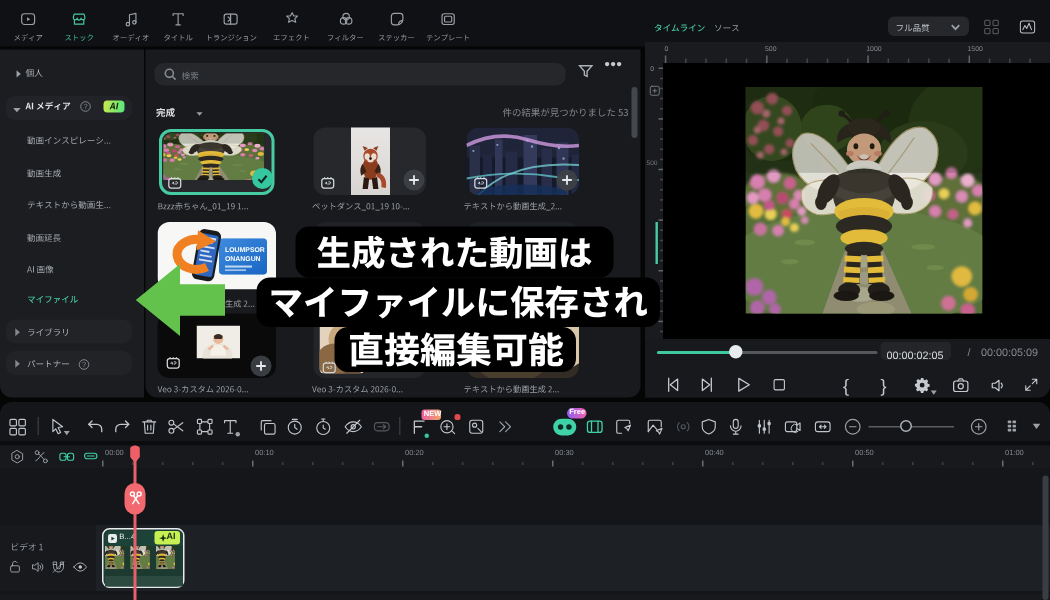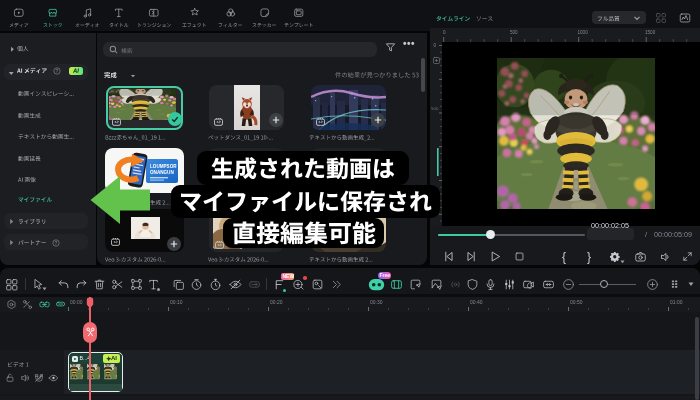--- a/index.html
+++ b/index.html
@@ -542,21 +542,21 @@
     <div class="lat" style="left:431px;top:106px;font-size:4.4px;color:#6f7478;">500</div>
     <div class="abs" style="left:442px;top:42px;width:258px;height:184px;background:#000"></div>
     <svg class="abs" style="left:497px;top:57px" width="158" height="153" viewBox="0 0 160 153">
       <use href="#bee"></use>
     </svg>
     <div class="abs" style="left:430px;top:226px;width:270px;height:39px;background:#17191d;border-radius:0 0 8px 0"></div>
     <div class="abs" style="left:438px;top:233.5px;width:147px;height:2px;background:#54585d;border-radius:1px"></div>
     <div class="abs" style="left:438px;top:233.5px;width:52px;height:2px;background:#3fc9a0;border-radius:1px"></div>
     <div class="abs" style="left:486px;top:230px;width:9px;height:9px;background:#e8ecee;border-radius:50%"></div>
     <div class="abs" style="left:587px;top:228px;width:47px;height:12px;background:#232529;border-radius:3px"></div>
-    <div class="lat" style="left:591px;top:221px;font-size:7.2px;color:#d8dbde;">00:00:02:05</div>
+    <div class="lat" style="left:591px;top:232px;font-size:7.2px;color:#d8dbde;">00:00:02:05</div>
     <div class="lat" style="left:645px;top:229.5px;font-size:7.2px;color:#85898e;">/</div>
     <div class="lat" style="left:654px;top:229.5px;font-size:7.2px;color:#85898e;">00:00:05:09</div>
     <svg class="abs" style="left:441.5px;top:250.0px;color:#c6cacf" width="13" height="13" viewBox="0 0 24 24" fill="none" stroke="currentColor">
       <path d="M7 4v16M18 5l-9 7 9 7z" stroke-width="1.6" stroke-linecap="round" stroke-linejoin="round"></path>
     </svg>
     <svg class="abs" style="left:465.0px;top:250.0px;color:#c6cacf" width="13" height="13" viewBox="0 0 24 24" fill="none" stroke="currentColor">
       <path d="M17 4v16M6 5l9 7-9 7z" stroke-width="1.6" stroke-linecap="round" stroke-linejoin="round"></path>
     </svg>
     <svg class="abs" style="left:488.5px;top:250.0px;color:#c6cacf" width="13" height="13" viewBox="0 0 24 24" fill="none" stroke="currentColor">
       <path d="M6.5 4.2l13 7.8-13 7.8z" stroke-width="1.6" stroke-linecap="round" stroke-linejoin="round"></path>

